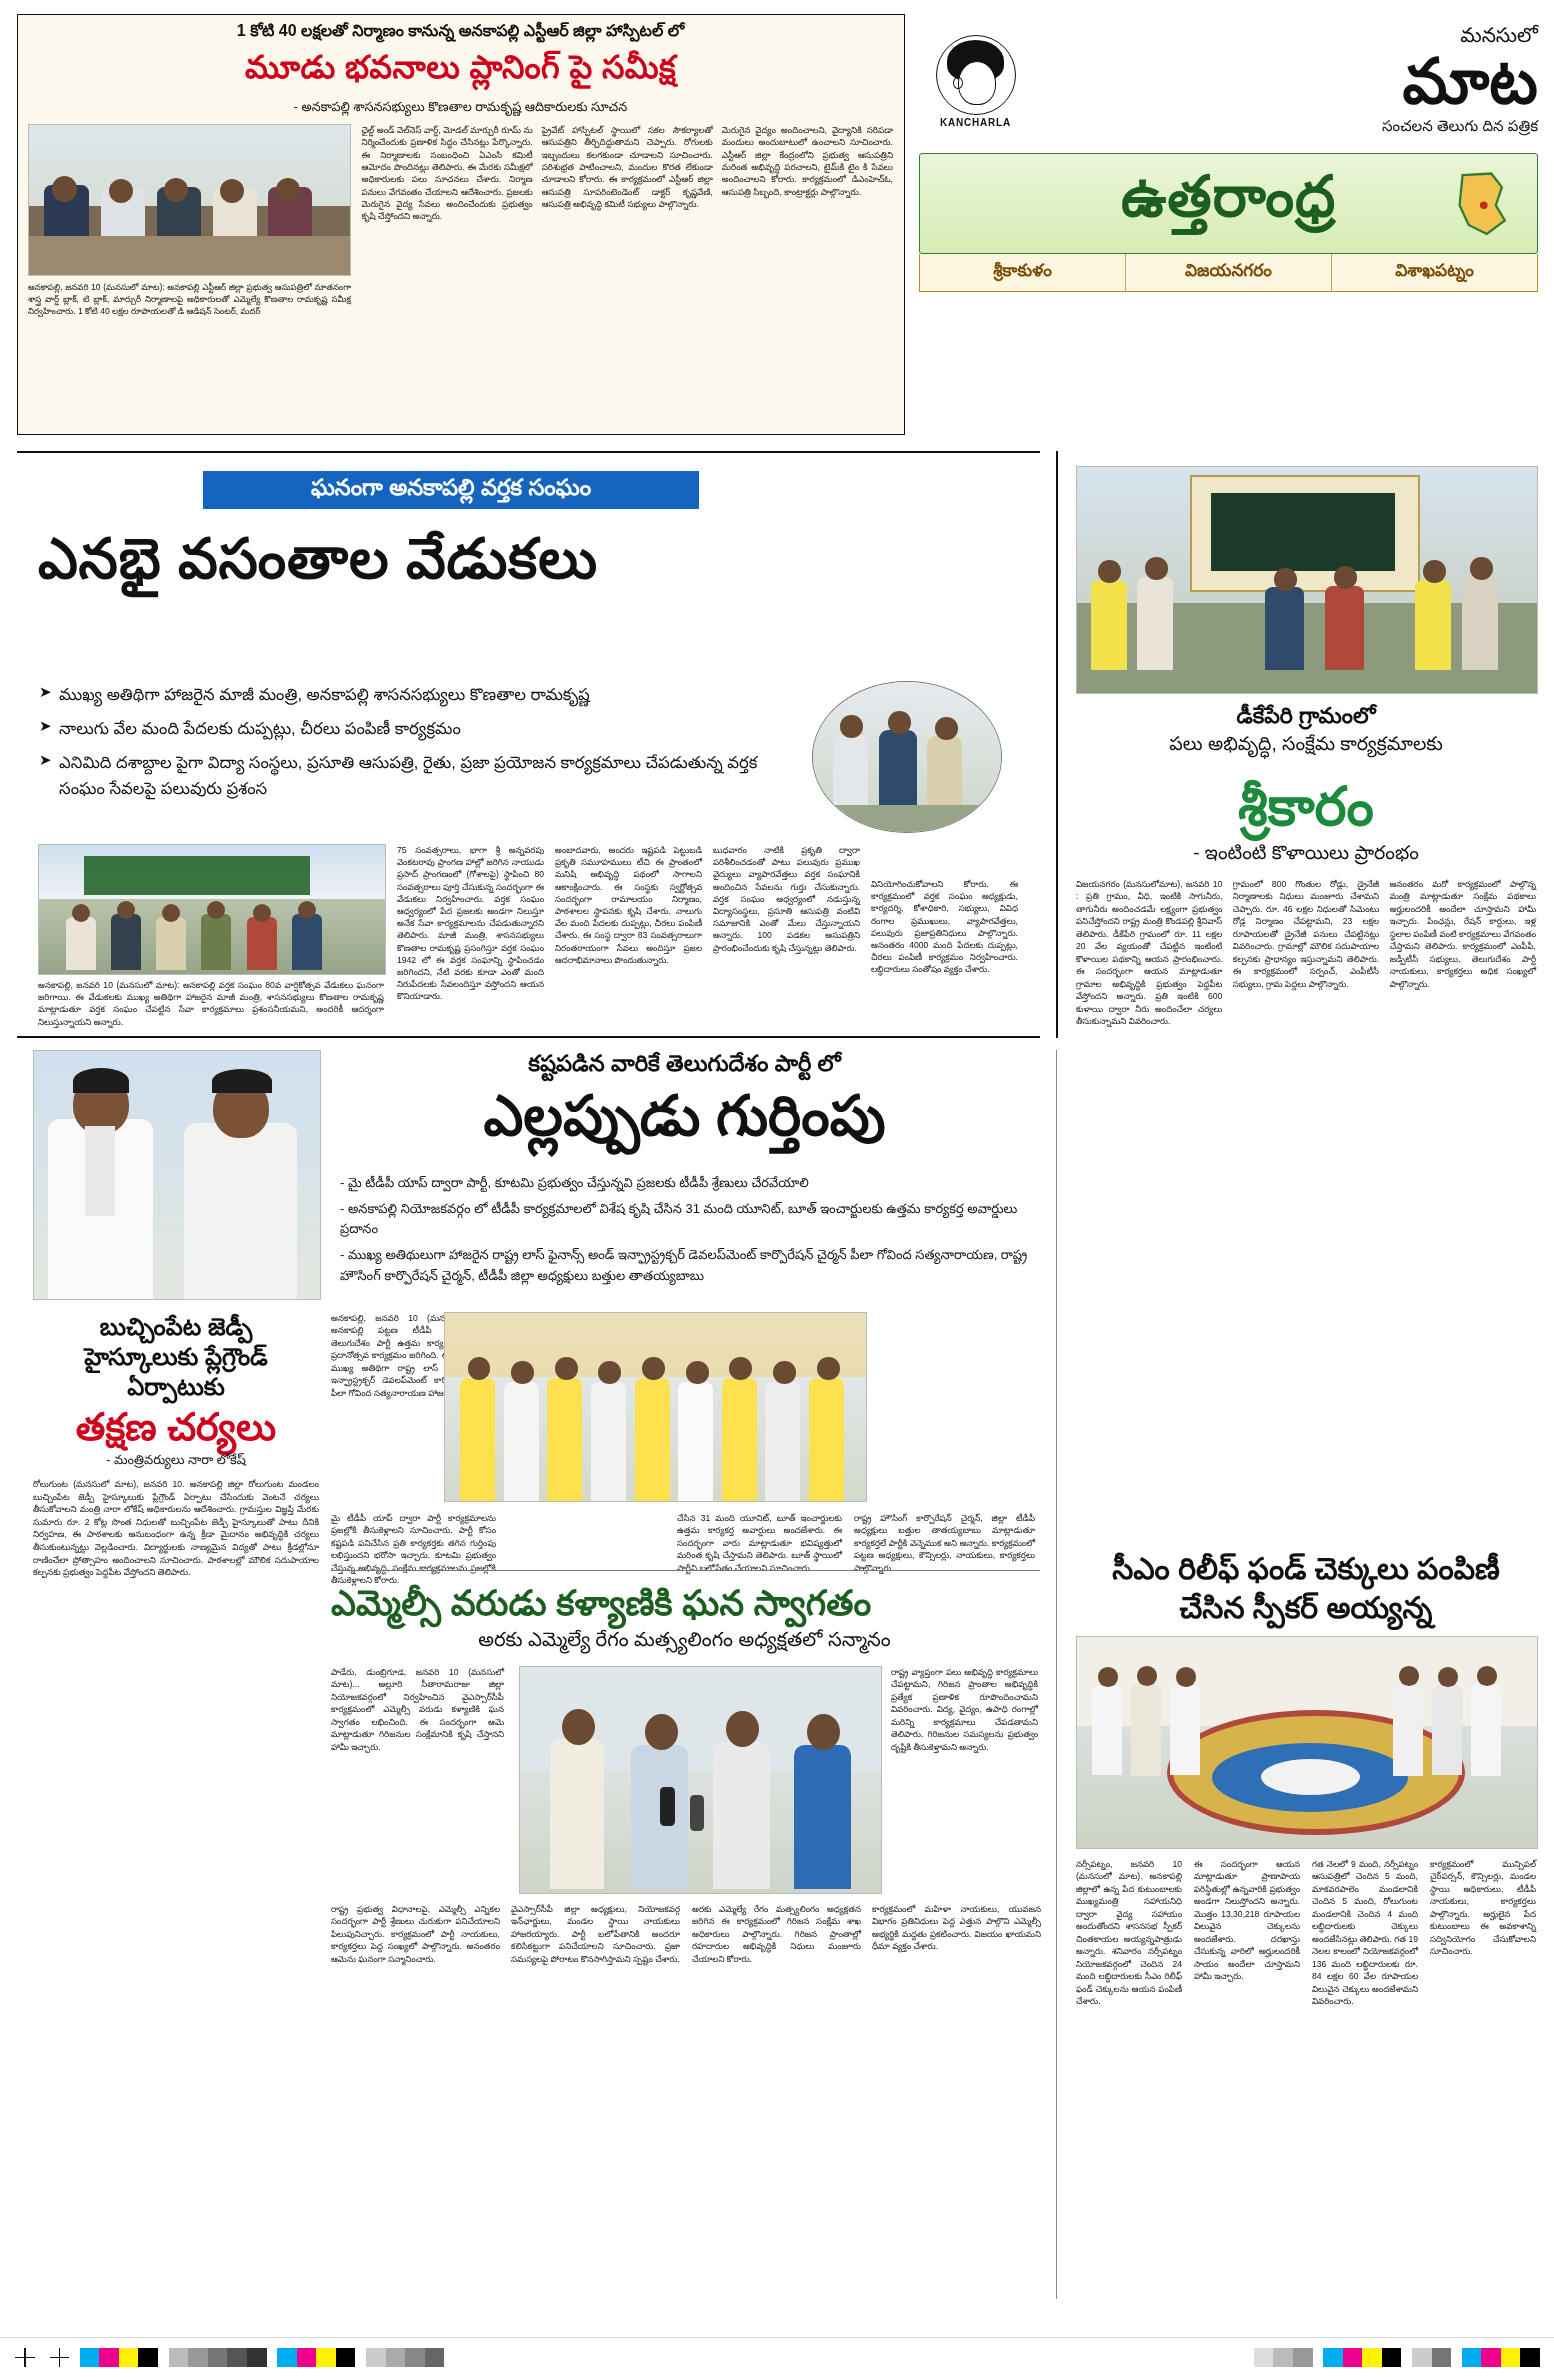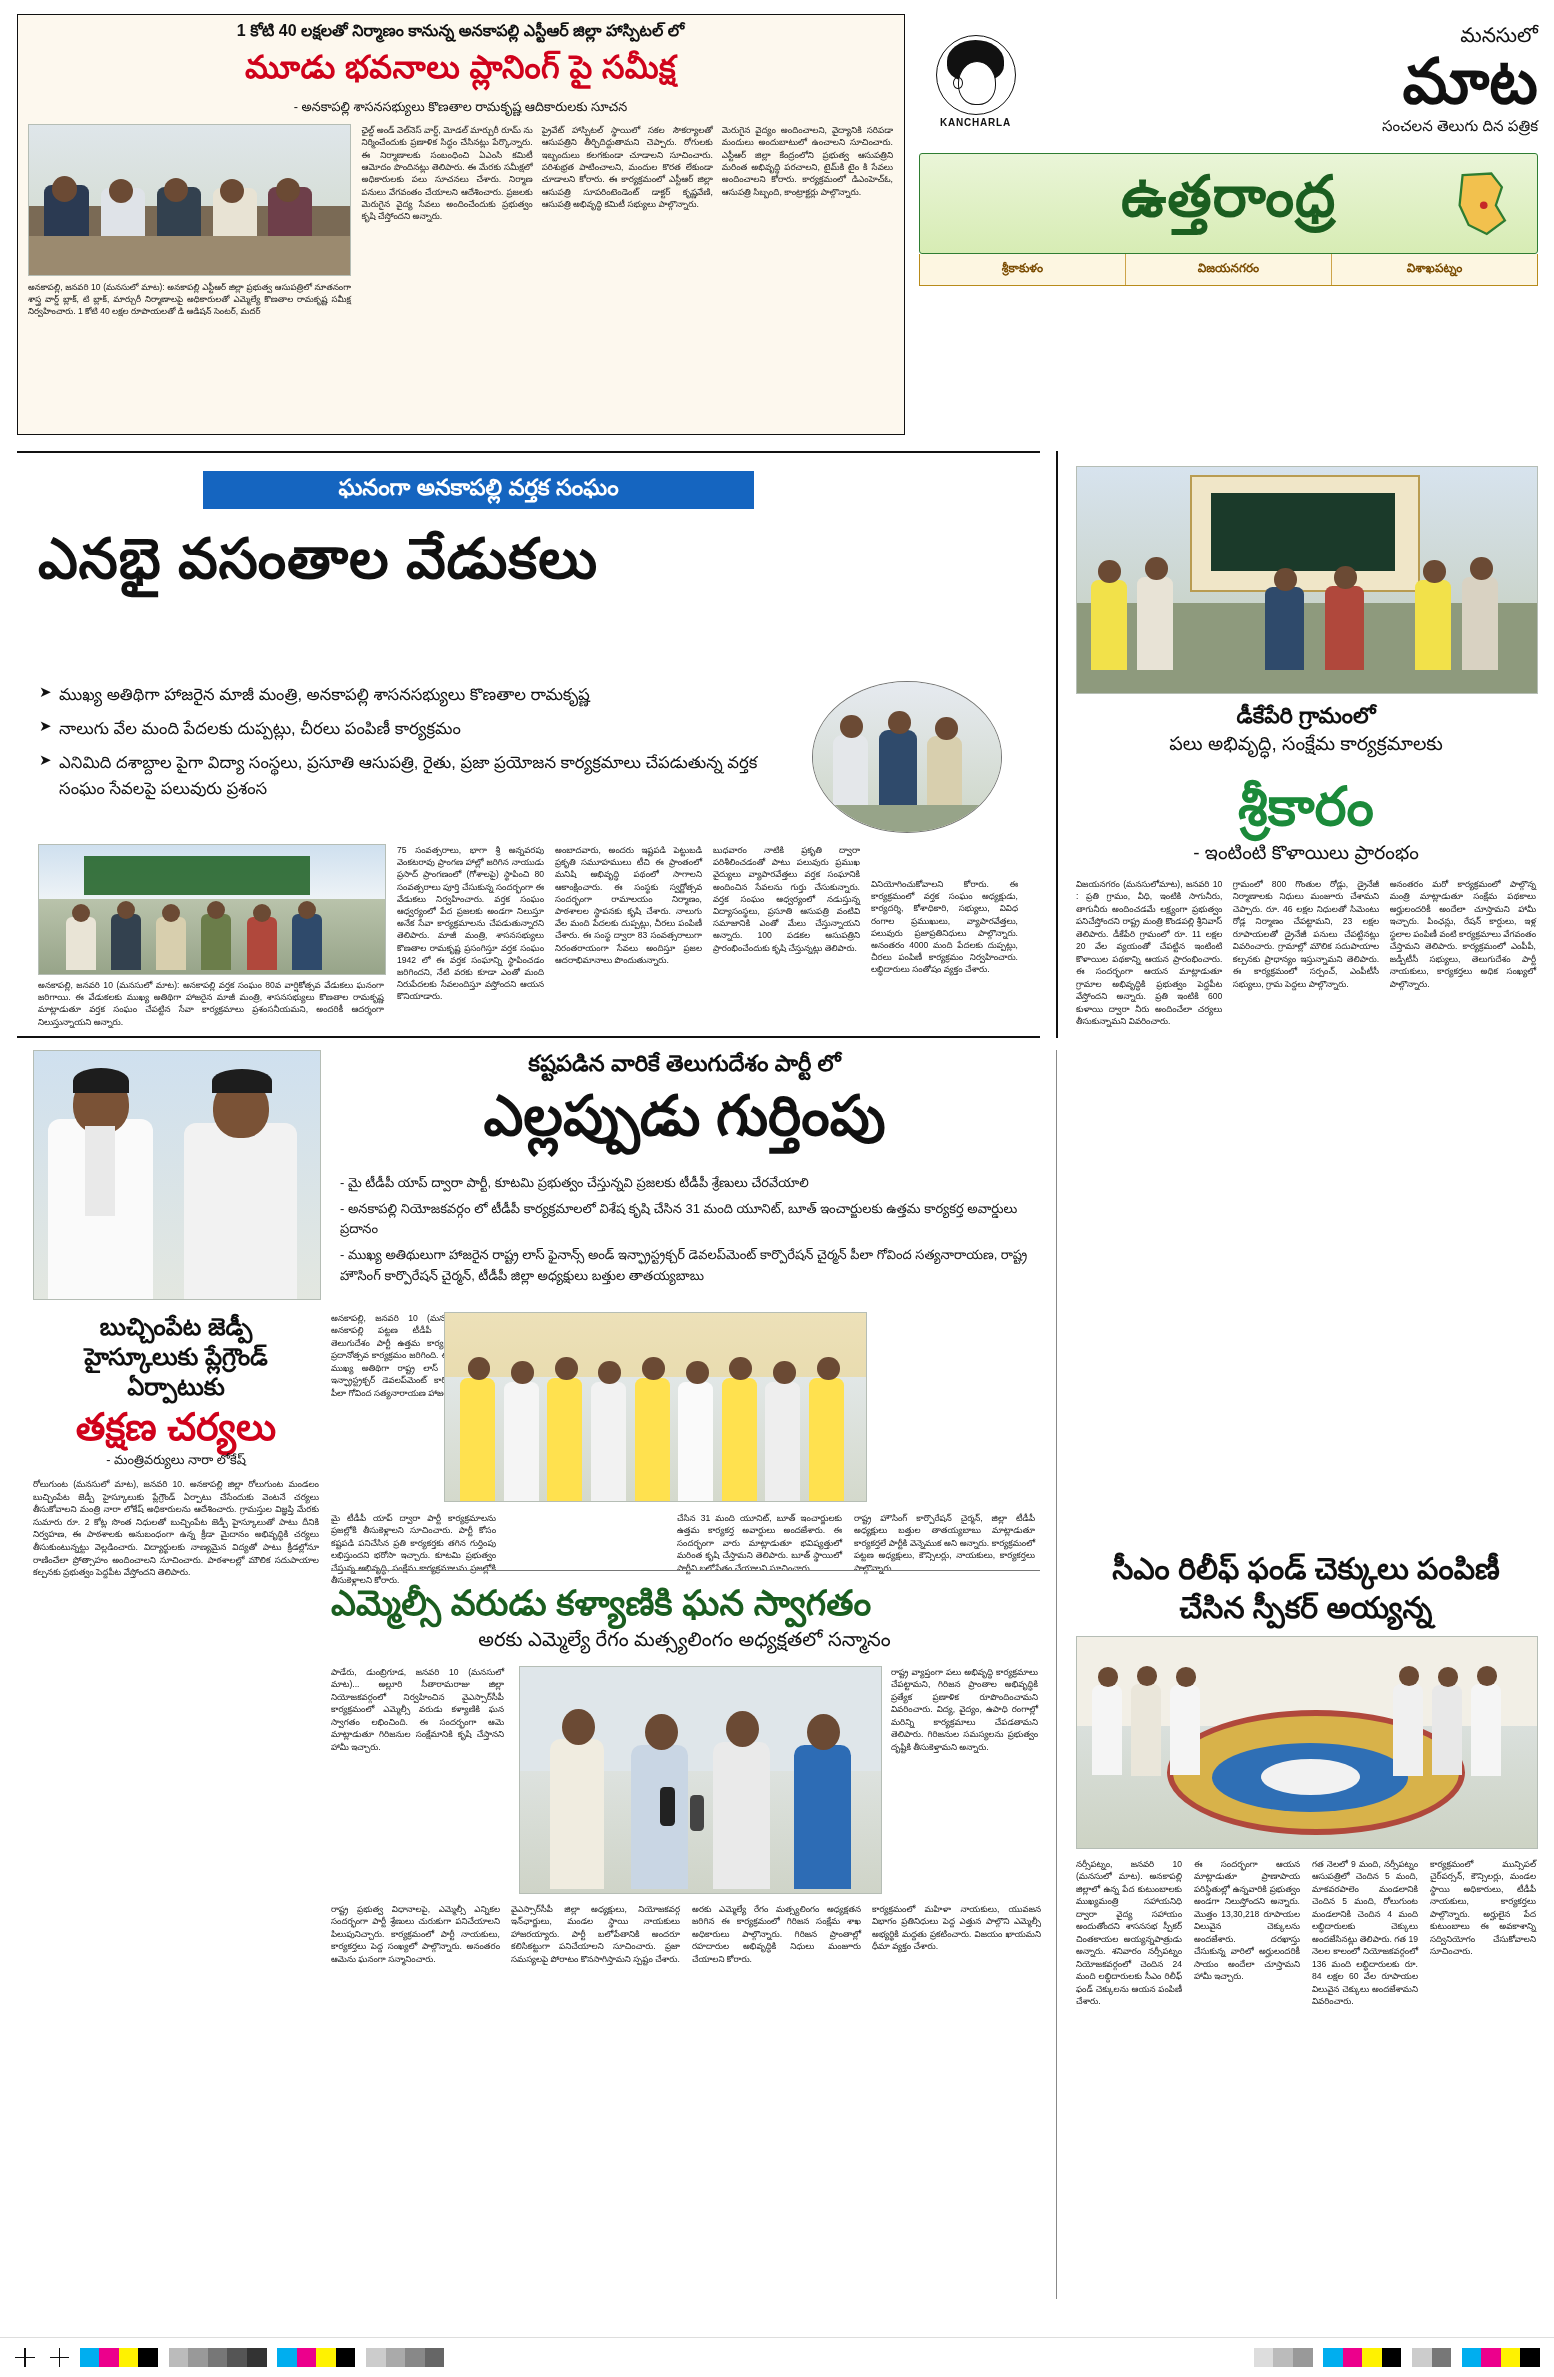--- a/index.html
+++ b/index.html
@@ -40,26 +40,26 @@
   .mh-face .ear{position:absolute;left:16.5px;top:41px;width:7.5px;height:10.5px;border:0.8px solid #111;border-radius:50%;}
   .mh-face .nm{font-size:10px;font-weight:bold;letter-spacing:0.8px;margin-top:2px;}
   .mh-name{flex:1;}
   .mh-name .small{font-size:20.3px;text-align:right;color:#111;}
   .mh-name .big{font-size:63px;line-height:.95;text-align:right;color:#111;font-weight:bold;}
   .mh-name .tag{font-size:15px;text-align:right;color:#111;margin-top:4.5px;}
   .mh-band{margin-top:4.5px;height:99px;background:linear-gradient(#eaf5d8,#d7ecb4);border:1.5px solid #2e7d32;border-radius:3px;display:flex;align-items:center;justify-content:center;position:relative;}
   .mh-band .ttl{font-size:57px;color:#1b5e20;font-weight:bold;letter-spacing:0.8px;}
   .mh-band .mapic{position:absolute;right:19.6px;top:18px;width:68px;height:65px;}
   .mh-editions{display:flex;border:1.5px solid #b88b1a;border-top:none;background:#fdf6e1;}
-  .mh-editions div{flex:1;text-align:center;font-size:12px;padding:6.8px 0;color:#7a4b00;font-weight:bold;}
+  .mh-editions div{flex:1;text-align:center;font-size:17px;padding:6.8px 0;color:#7a4b00;font-weight:bold;}
   .mh-editions div + div{border-left:0.8px solid #cda44a;}
   .mh-foot{display:flex;justify-content:space-between;align-items:center;padding:7.5px 4.5px 0 4.5px;font-size:14.3px;color:#111;}
 
   
-  #banner{position:absolute;left:203px;top:471px;width:551px;height:38px;background:#1565c0;color:#fff;display:flex;align-items:center;justify-content:center;font-size:22.6px;font-weight:bold;}
+  #banner{position:absolute;left:203px;top:471px;width:496px;height:38px;background:#1565c0;color:#fff;display:flex;align-items:center;justify-content:center;font-size:22.6px;font-weight:bold;}
   #mainhead{position:absolute;left:38px;top:526px;width:1000px;font-size:56px;color:#111;font-weight:bold;letter-spacing:0.8px;}
   #bullets{position:absolute;left:39px;top:681px;width:752px;font-size:16.5px;line-height:1.6;color:#111;}
   #bullets .b{display:flex;gap:7.5px;margin-bottom:7.5px;}
   #bullets .arrow{color:#111;font-size:15px;line-height:1.5;}
 
   
   #roundphoto{position:absolute;left:812px;top:681px;width:188px;height:150px;border-radius:50%/50%;overflow:hidden;border:1.5px solid #777;background:#d7dccf;}
 
   
   #widephoto{position:absolute;left:38px;top:844px;width:346px;height:129px;}

